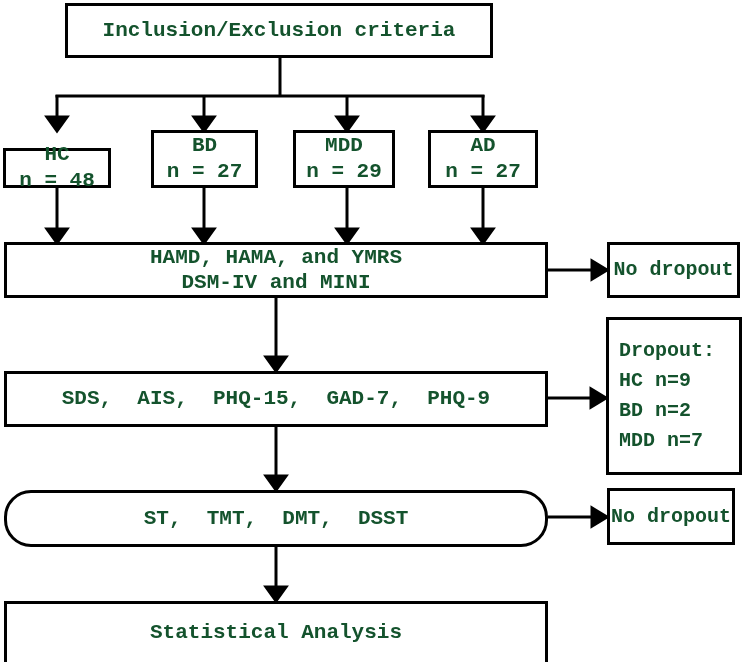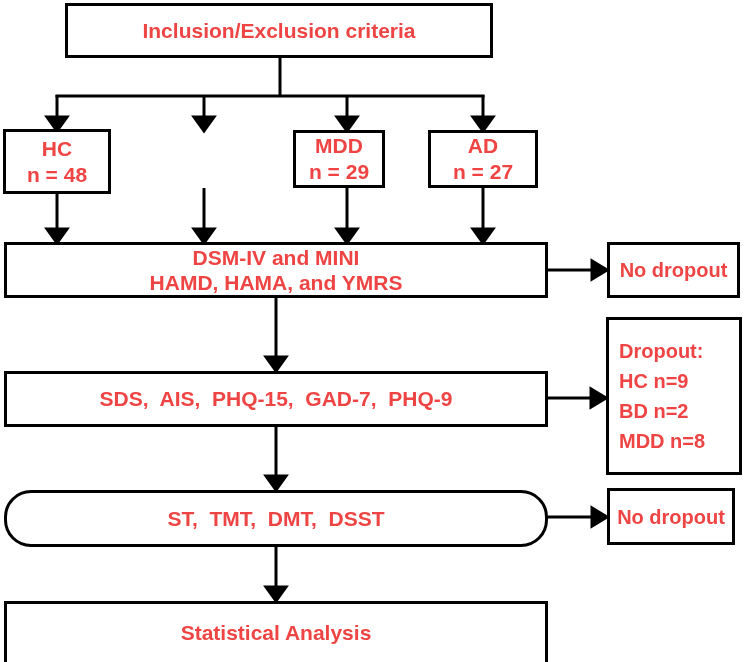--- a/index.html
+++ b/index.html
@@ -5,22 +5,22 @@
   html, body {
     margin: 0;
     padding: 0;
     background: #ffffff;
   }
   .canvas {
     position: relative;
     width: 744px;
     height: 662px;
     background: #ffffff;
-    font-family: Liberation Sans, sans-serif;
-    color: #ef4444;
+    font-family: Liberation Mono, monospace;
+    color: #14532d;
     overflow: hidden;
   }
   .connectors {
     position: absolute;
     left: 0;
     top: 0;
     width: 744px;
     height: 662px;
   }
   .box {
@@ -33,23 +33,23 @@
     align-items: center;
     justify-content: center;
     text-align: center;
     font-weight: bold;
     line-height: 26px;
     font-size: 21px;
   }
   .box .ln { white-space: pre; }
 
   .title-box   { left: 65px;  top: 3px;   width: 428px; height: 55px; }
-  .hc-box      { left: 3px;   top: 129px; width: 108px; height: 65px; }
+  .hc-box      { left: 3px;   top: 148px; width: 108px; height: 40px; }
   .bd-box      { left: 151px; top: 130px; width: 107px; height: 58px; }
-  .mdd-box     { left: 293px; top: 130px; width: 92px; height: 58px; }
+  .mdd-box     { left: 293px; top: 130px; width: 102px; height: 58px; }
   .ad-box      { left: 428px; top: 130px; width: 110px; height: 58px; }
   .dsm-box     { left: 4px;   top: 242px; width: 544px; height: 56px; line-height: 25px; }
   .nd1-box     { left: 607px; top: 242px; width: 133px; height: 56px; font-size: 20px; }
   .sds-box     { left: 4px;   top: 371px; width: 544px; height: 56px; }
   .dropout-box {
     left: 606px; top: 317px; width: 136px; height: 158px;
     align-items: flex-start;
     text-align: left;
     padding-left: 10px;
     line-height: 30px;
@@ -106,47 +106,51 @@
   </svg>
 
   <div class="box title-box">
     <div class="ln">Inclusion/Exclusion criteria</div>
   </div>
 
   <div class="box hc-box">
     <div class="ln">HC</div>
     <div class="ln">n = 48</div>
   </div>
+  <div class="box bd-box">
+    <div class="ln">BD</div>
+    <div class="ln">n = 27</div>
+  </div>
   <div class="box mdd-box">
     <div class="ln">MDD</div>
     <div class="ln">n = 29</div>
   </div>
   <div class="box ad-box">
     <div class="ln">AD</div>
     <div class="ln">n = 27</div>
   </div>
 
   <div class="box dsm-box">
+    <div class="ln">HAMD, HAMA, and YMRS</div>
     <div class="ln">DSM-IV and MINI</div>
-    <div class="ln">HAMD, HAMA, and YMRS</div>
   </div>
 
   <div class="box nd1-box">
     <div class="ln">No dropout</div>
   </div>
 
   <div class="box sds-box">
     <div class="ln">SDS,  AIS,  PHQ-15,  GAD-7,  PHQ-9</div>
   </div>
 
   <div class="box dropout-box">
     <div class="ln">Dropout:</div>
     <div class="ln">HC n=9</div>
     <div class="ln">BD n=2</div>
-    <div class="ln">MDD n=8</div>
+    <div class="ln">MDD n=7</div>
   </div>
 
   <div class="box st-box">
     <div class="ln">ST,  TMT,  DMT,  DSST</div>
   </div>
 
   <div class="box nd2-box">
     <div class="ln">No dropout</div>
   </div>
 

